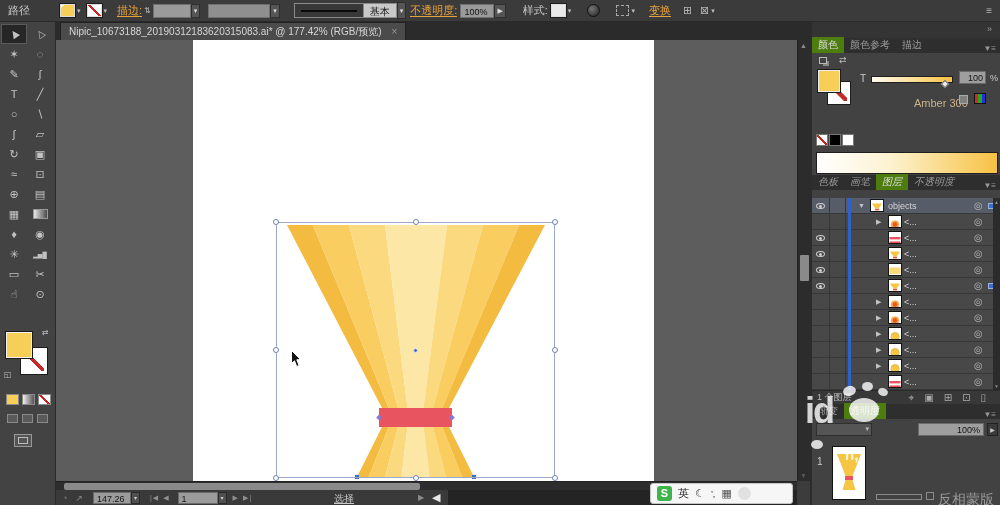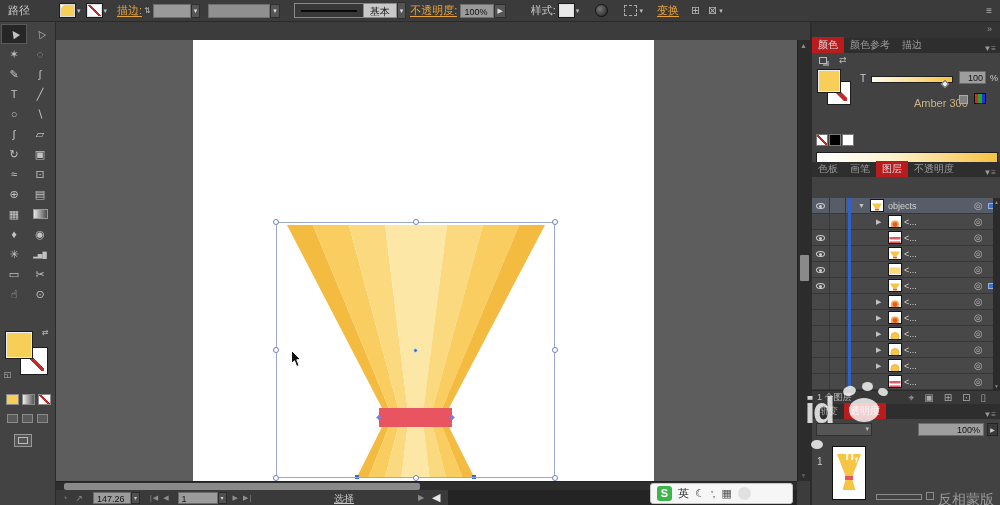--- a/index.html
+++ b/index.html
@@ -86,23 +86,23 @@
      font-size:11px;line-height:15px;text-align:center;}
   .ime .it{color:#222;font-size:11px;}
   .ime .ghost{width:13px;height:13px;background:#d9d9d9;border-radius:50%;opacity:.75;}
 
   
   .rightpanel{position:absolute;left:810px;top:22px;width:190px;height:483px;background:#424242;border-left:2px solid #2c2c2c;}
   .dockhead{position:absolute;left:0;top:0;width:100%;height:16px;background:#343434;}
   .dockhead .dbl{position:absolute;right:8px;top:2px;color:#999;font-size:9px;}
   .ptabs{position:absolute;left:0;width:100%;height:15px;background:#2e2e2e;display:flex;align-items:flex-end;font-size:10px;}
   .ptab{padding:1px 6px;color:#9a9a9a;white-space:nowrap;}
-  .ptab.active{background:#b91c1c;color:#ddd;}
+  .ptab.active{background:#4d7c0f;color:#ddd;}
   .pmenu{margin-left:auto;color:#999;font-size:8px;padding-right:4px;}
-  .t1{top:16px;} .t2{top:140px;} .t3{top:382px;}
+  .t1{top:16px;} .t2{top:153px;font-style:italic;} .t3{top:382px;}
 
   
   .colorbody{position:absolute;left:0;top:31px;width:100%;height:78px;}
   .mini-dbl{position:absolute;left:7px;top:4px;width:8px;height:7px;border:1px solid #bbb;box-shadow:3px 3px 0 -1px #888;}
   .mini-swap{position:absolute;left:27px;top:2px;color:#bbb;font-size:9px;}
   .cp-fill{position:absolute;left:6px;top:17px;width:22px;height:22px;background:#f7ce57;border:1px solid #ededed;outline:1px solid #1c1c1c;z-index:2;}
   .cp-stroke{position:absolute;left:16px;top:29px;width:22px;height:22px;border:3px solid #fff;outline:1px solid #1c1c1c;
      background:linear-gradient(45deg,#fff 40%,#c62828 41%,#c62828 59%,#fff 60%);}
   .cp-T{position:absolute;left:48px;top:20px;color:#ccc;font-size:10px;}
   .cp-slider{position:absolute;left:59px;top:23px;width:82px;height:7px;border:1px solid #1f1f1f;
@@ -184,21 +184,21 @@
     <span class="cb-box" style="width:62px;margin-left:8px;background:#8f8f8f"></span>
     <span class="cb-ddbtn">▾</span>
     <span class="stroke-preview" style="margin-left:14px">
         <i></i>
       </span>
     <span class="basic-box">基本</span>
     <span class="cb-ddbtn" style="height:17px;line-height:15px">▾</span>
     <span class="cb-link" style="margin-left:4px">不透明度:</span>
     <span class="cb-box" style="width:34px;margin-left:3px">100%</span>
     <span class="cb-ddbtn">▶</span>
-    <span class="cb-label" style="margin-left:25px">样式:</span>
+    <span class="cb-label" style="margin-left:17px">样式:</span>
     <span class="sw" style="background:#e9e9e9;margin-left:3px"></span>
     <span class="caret">▾</span>
     <span class="circle-icon" style="margin-left:14px"></span>
     <span class="dotted-icon" style="margin-left:16px"></span>
     <span class="caret">▾</span>
     <span class="cb-link" style="margin-left:12px">变换</span>
     <span class="tr-icon" style="margin-left:12px">⊞</span>
     <span class="tr-icon" style="margin-left:8px">⊠</span>
     <span class="caret">▾</span>
     <span class="tr-icon" style="margin-left:auto;margin-right:8px;font-size:10px">≡</span>
@@ -305,20 +305,26 @@
     <div class="drawmodes">
       <span></span>
       <span></span>
       <span></span>
     </div>
     <div class="screenmode">
         <i></i>
       </div>
   </div>
 
+  <div class="tabbar">
+    <div class="doctab">
+      <span>Nipic_10673188_20190312183620315083.ai* @ 177.42% (RGB/预览)</span>
+      <span class="close">×</span>
+    </div>
+  </div>
 
   <div class="pasteboard">
     <div class="artboard"></div>
 
     <svg class="abs" style="left:220px;top:182px" width="280" height="257" viewBox="0 0 280 257">
       <polygon points="11,3 36.8,3 112.7,186 106,186" fill="#F3BB3F"></polygon>
       <polygon points="36.8,3 72.9,3 122.1,186 112.7,186" fill="#F9CD5F"></polygon>
       <polygon points="72.9,3 109,3 131.5,186 122.1,186" fill="#FBDA7F"></polygon>
       <polygon points="109,3 171,3 147.5,186 131.5,186" fill="#FCE7A6"></polygon>
       <polygon points="171,3 207.1,3 156.9,186 147.5,186" fill="#FBDA7F"></polygon>

